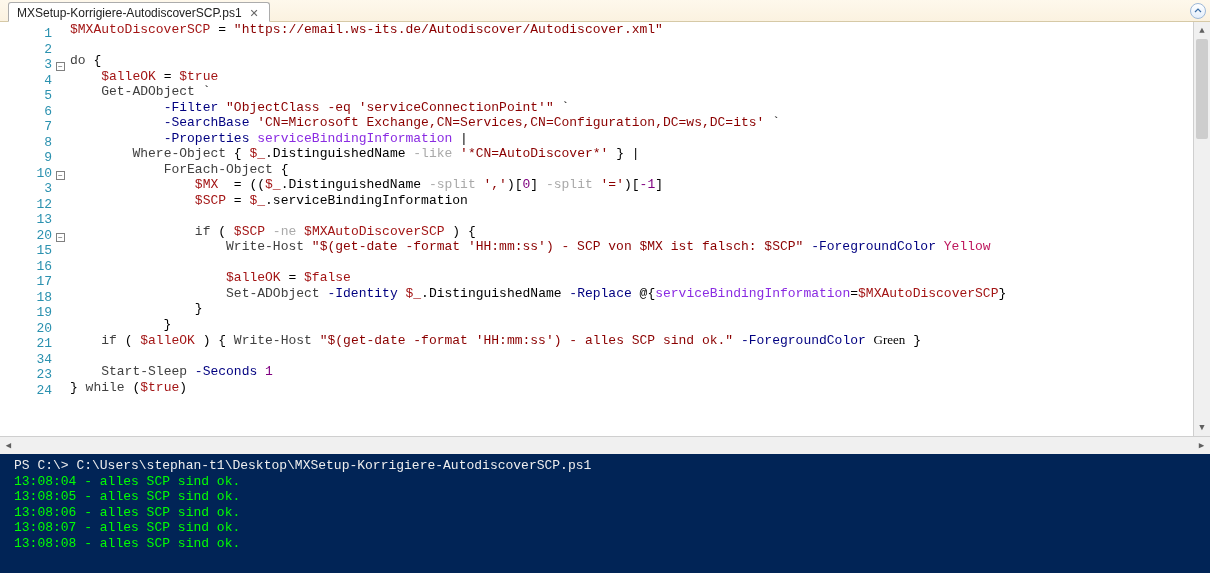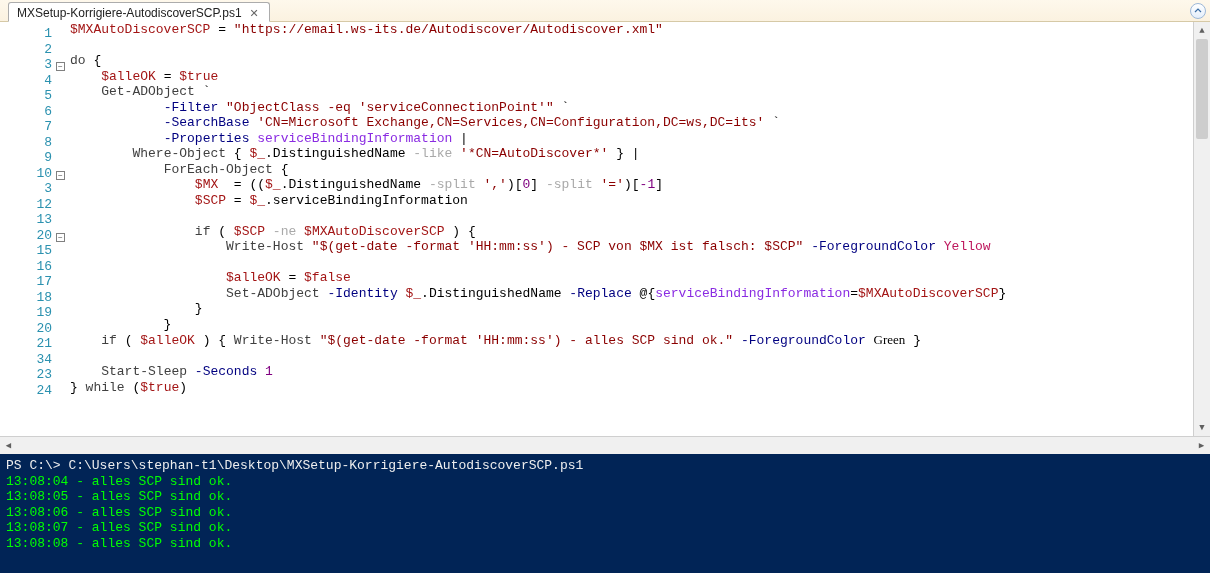--- a/index.html
+++ b/index.html
@@ -155,21 +155,21 @@
     left: 2px; right: 2px;
     top: 0;
     height: 100px;
     background: #cdcdcd;
     border-radius: 2px;
   }
   .console {
     height: 120px;
     background: #012456;
     color: #eee;
-    padding: 4px 6px;
+    padding: 4px 14px;
     font-size: 13px;
     line-height: 15.5px;
     white-space: pre;
     overflow: hidden;
     border-top: 1px solid #808080;
   }
   
   .t-var   { color: #a31515; }   
   .t-str   { color: #8b0000; }   
   .t-kw    { color: #404040; }   

